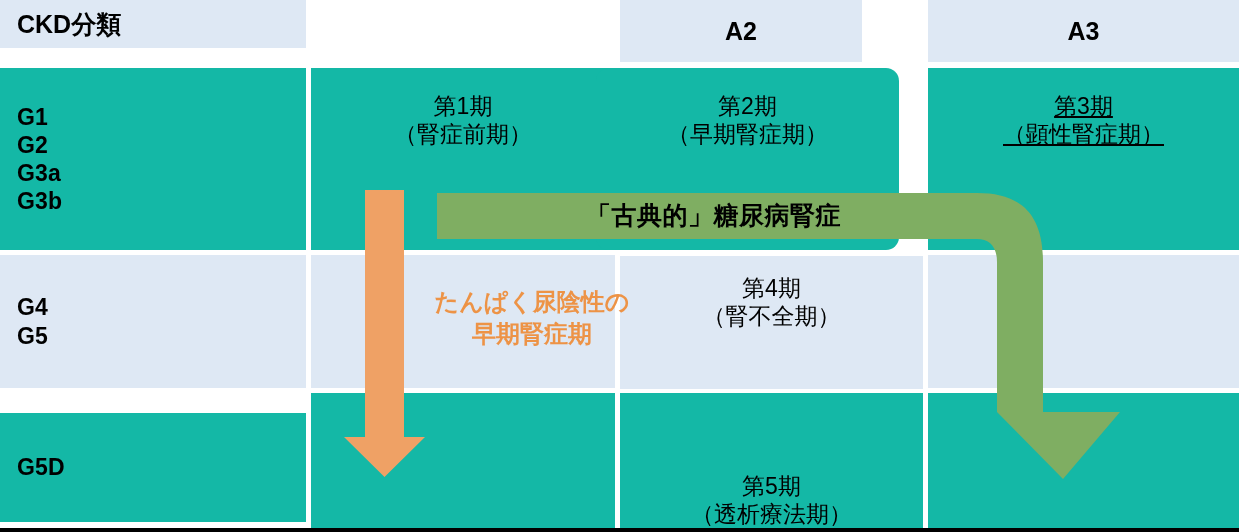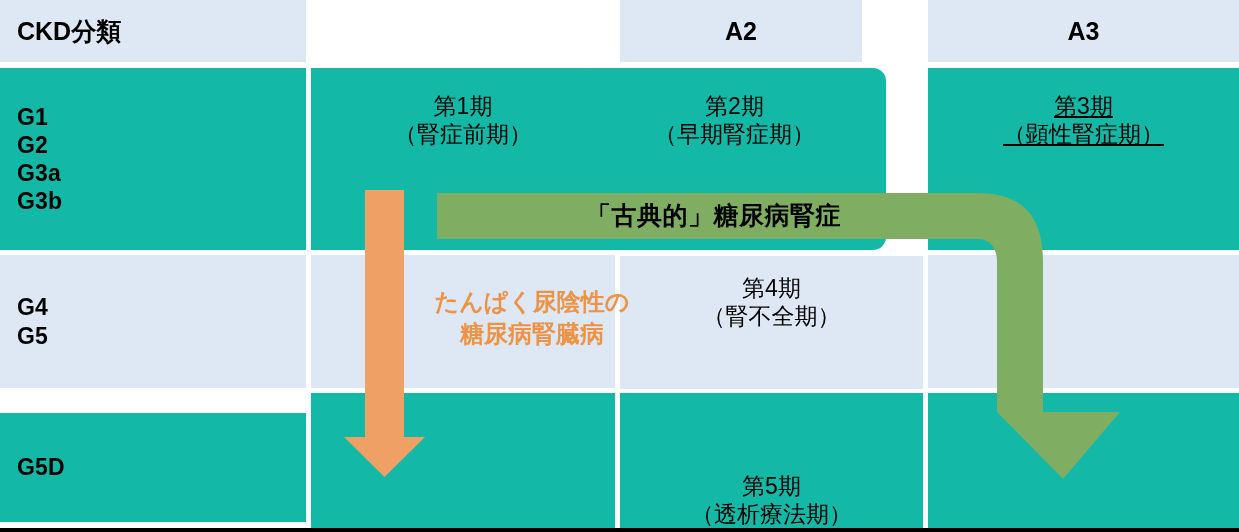--- a/index.html
+++ b/index.html
@@ -105,21 +105,21 @@
   }
   .orange-arrow-label .ol { display:block; }
 </style>
 </head>
 <body>
 
 <div id="stage">
 
   <div class="grid">
 
-    <div class="cell light hdr-title left-label" style="left:0px;  top:0px;  width:306px; height:62px;">CKD分類</div>
+    <div class="cell light hdr-title left-label" style="left:0px;  top:0px;  width:306px; height:48px;">CKD分類</div>
 
 
     <div class="cell light hdr-col" style="left:620px; top:0px;  width:242px; height:62px;">A2</div>
 
     <div class="cell light hdr-col" style="left:928px; top:0px;  width:311px; height:62px;">A3</div>
 
     <div class="cell dark grade-lbl left-label" style="left:0px;  top:68px; width:306px; height:182px;">
       <div>
         <span class="gl">G1</span>
         <span class="gl">G2</span>
@@ -128,21 +128,21 @@
       </div>
     </div>
 
     <div class="cell dark" style="left:311px; top:68px; width:304px; height:182px; align-items:flex-start; padding-top:24px;">
       <div class="stage-lbl">
         <div>第1期</div>
         <div>（腎症前期）</div>
       </div>
     </div>
 
-    <div class="cell dark" style="left:583px; top:68px; width:303px; height:182px; align-items:flex-start; padding-top:24px;border-radius:13px;">
+    <div class="cell dark" style="left:596px; top:68px; width:303px; height:182px; align-items:flex-start; padding-top:24px;border-radius:13px;">
       <div class="stage-lbl">
         <div>第2期</div>
         <div>（早期腎症期）</div>
       </div>
     </div>
 
     <div class="cell dark" style="left:928px; top:68px; width:311px; height:182px; align-items:flex-start; padding-top:24px;text-decoration:underline;">
       <div class="stage-lbl">
         <div>第3期</div>
         <div>（顕性腎症期）</div>
@@ -205,16 +205,16 @@
                C 997,246 989,239 977,239
                L 437,239
                Z" fill="#7fae62"></path>
     </g>
   </svg>
 
   <div class="overlay-text green-arrow-label">「古典的」糖尿病腎症</div>
 
   <div class="overlay-text orange-arrow-label">
     <span class="ol">たんぱく尿陰性の</span>
-    <span class="ol">糖尿病腎臓病</span>
+    <span class="ol">早期腎症期</span>
   </div>
 
 </div>
 
 </body></html>

